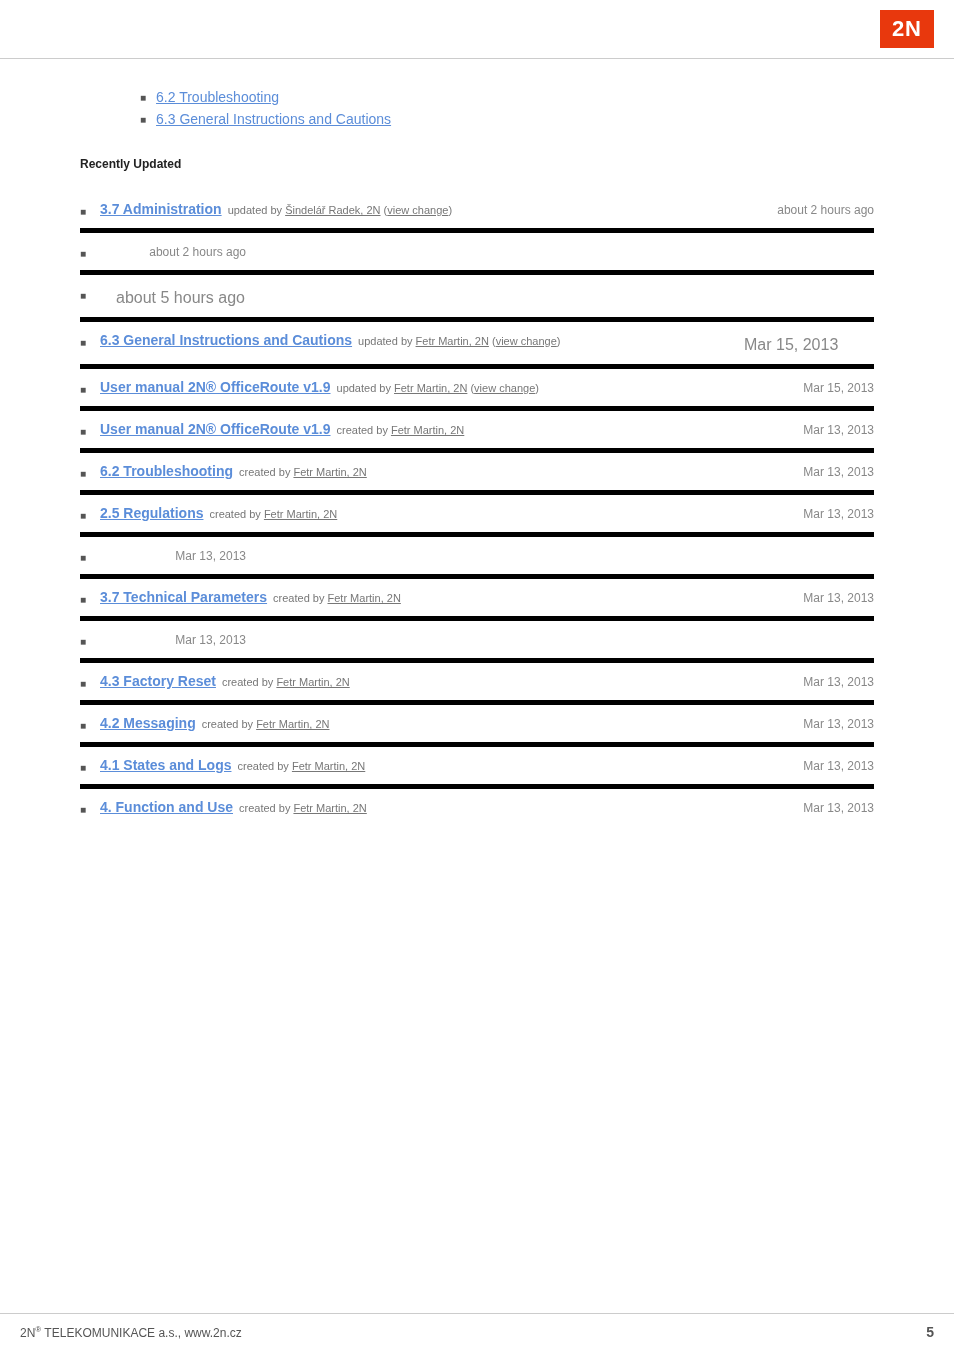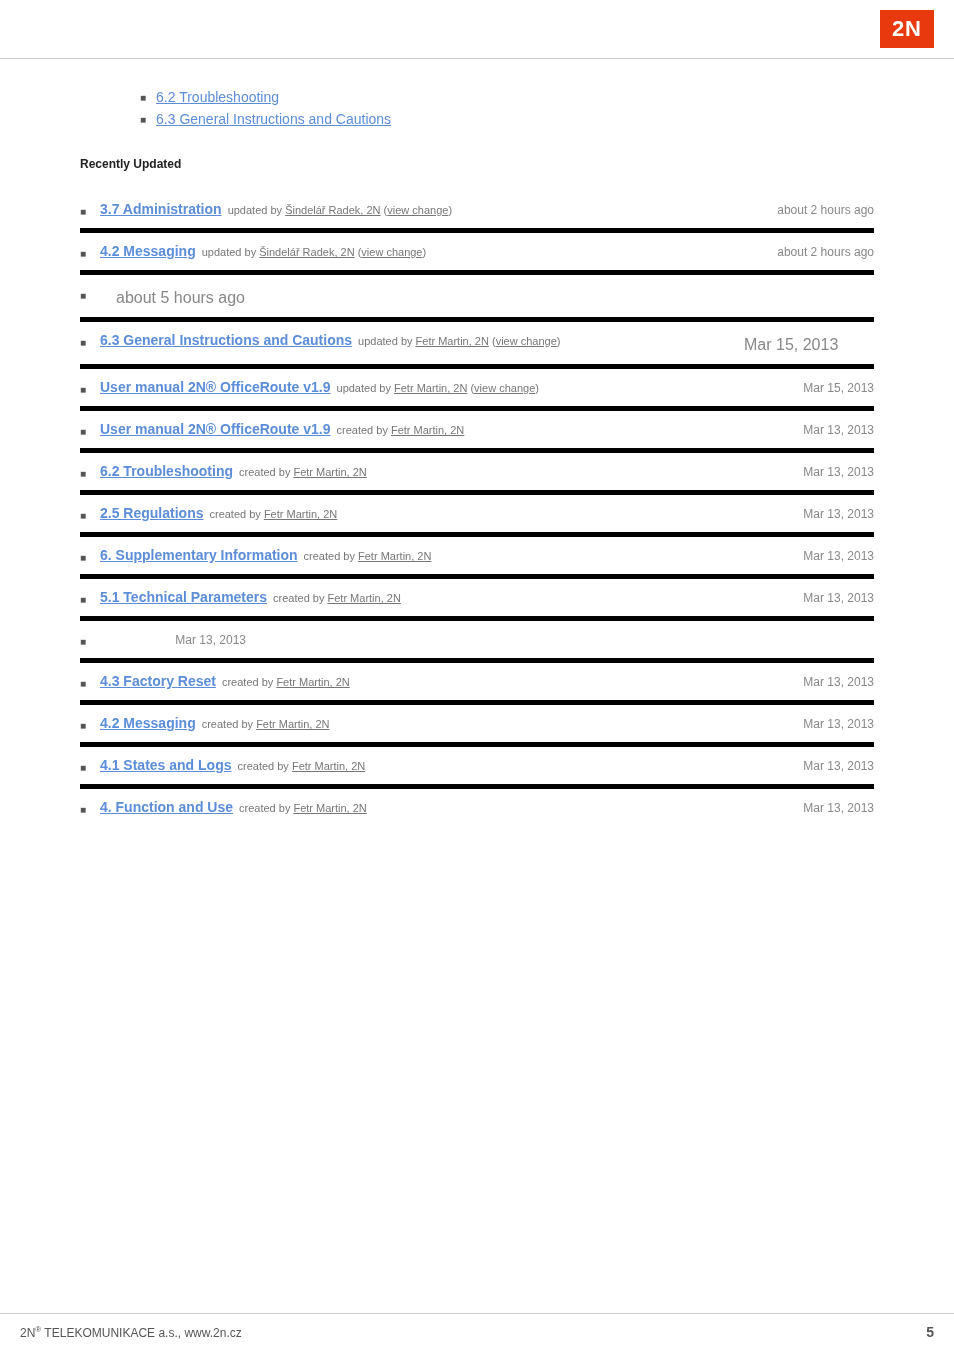--- a/index.html
+++ b/index.html
@@ -193,21 +193,20 @@
     <div class="section-title">Recently Updated</div>
 
     <ul class="update-list" id="update-list">
     <li class="update-item">
           <div class="bullet-col"></div>
           <div class="item-content"><a class="item-link" href="#">3.7 Administration</a><span class="item-meta">updated by <a href="#" style="color:#777;text-decoration:underline;">Šindelář Radek, 2N</a> (<a href="#" style="color:#777;text-decoration:underline;">view change</a>)</span></div>
           <div class="item-time">about 2 hours ago</div>
         </li>
         <li class="update-item">
           <div class="bullet-col"></div>
-          <div class="item-content"><a class="item-link" href="#">4.2 Messaging</a><span class="item-meta">updated by <a href="#" style="color:#777;text-decoration:underline;">Šindelář Radek, 2N</a> (<a href="#" style="color:#777;text-decoration:underline;">view change</a>)</span></div>
           <div class="item-time">about 2 hours ago</div>
         </li>
         <li class="update-item">
           <div class="bullet-col"></div>
           <div class="item-time">
             <span class="item-time-below">about 5 hours ago</span>
           </div>
         </li>
         <li class="update-item">
           <div class="bullet-col"></div>
@@ -231,26 +230,25 @@
           <div class="item-content"><a class="item-link" href="#">6.2 Troubleshooting</a><span class="item-meta">created by <a href="#" style="color:#777;text-decoration:underline;">Fetr Martin, 2N</a></span></div>
           <div class="item-time">Mar 13, 2013</div>
         </li>
         <li class="update-item">
           <div class="bullet-col"></div>
           <div class="item-content"><a class="item-link" href="#">2.5 Regulations</a><span class="item-meta">created by <a href="#" style="color:#777;text-decoration:underline;">Fetr Martin, 2N</a></span></div>
           <div class="item-time">Mar 13, 2013</div>
         </li>
         <li class="update-item">
           <div class="bullet-col"></div>
-          <div class="item-content"><a class="item-link" href="#">6. Supplementary Information</a><span class="item-meta">created by <a href="#" style="color:#777;text-decoration:underline;">Fetr Martin, 2N</a></span></div>
-          <div class="item-time">Mar 13, 2013</div>
-        </li>
-        <li class="update-item">
-          <div class="bullet-col"></div>
-          <div class="item-content"><a class="item-link" href="#">5.1 Technical Parameters</a><span class="item-meta">created by <a href="#" style="color:#777;text-decoration:underline;">Fetr Martin, 2N</a></span></div>
+          <div class="item-time">Mar 13, 2013</div>
+        </li>
+        <li class="update-item">
+          <div class="bullet-col"></div>
+          <div class="item-content"><a class="item-link" href="#">3.7 Technical Parameters</a><span class="item-meta">created by <a href="#" style="color:#777;text-decoration:underline;">Fetr Martin, 2N</a></span></div>
           <div class="item-time">Mar 13, 2013</div>
         </li>
         <li class="update-item">
           <div class="bullet-col"></div>
           <div class="item-time">Mar 13, 2013</div>
         </li>
         <li class="update-item">
           <div class="bullet-col"></div>
           <div class="item-content"><a class="item-link" href="#">4.3 Factory Reset</a><span class="item-meta">created by <a href="#" style="color:#777;text-decoration:underline;">Fetr Martin, 2N</a></span></div>
           <div class="item-time">Mar 13, 2013</div>

